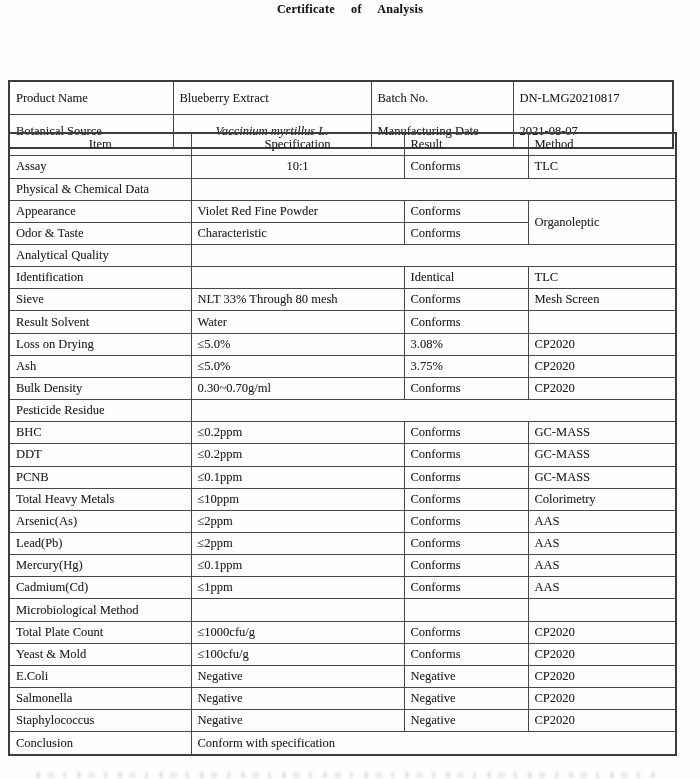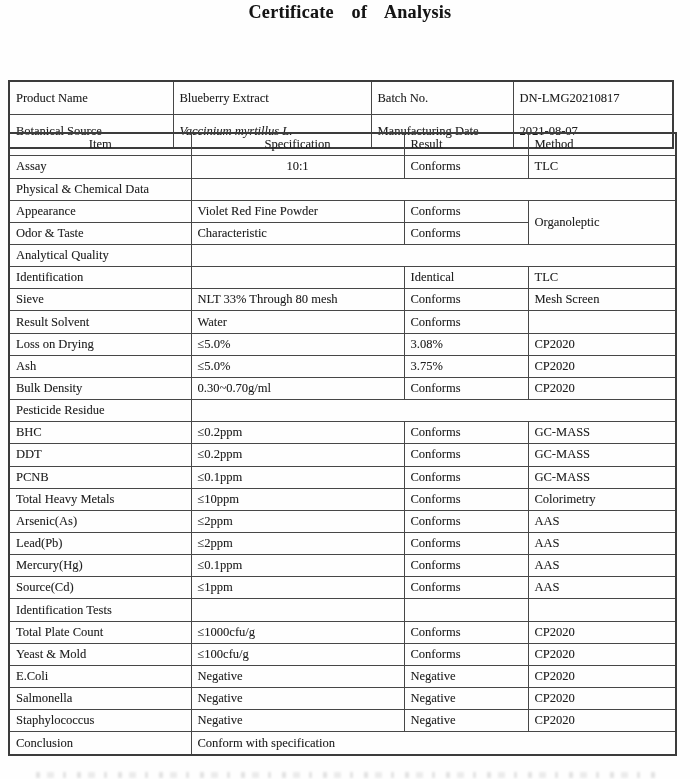--- a/index.html
+++ b/index.html
@@ -16,21 +16,21 @@
     color: #1e1e1e;
     overflow: hidden;
   }
   .doc-title {
     position: absolute;
     top: 2px;
     left: 0;
     width: 100%;
     margin: 0;
     text-align: center;
-    font-size: 18px;
+    font-size: 12px;
     font-weight: bold;
     letter-spacing: 0.3px;
     word-spacing: 13px;
     color: #141414;
     text-shadow: 0.2px 0.2px 0.4px rgba(40,40,40,0.35);
   }
   table {
     border-collapse: collapse;
     table-layout: fixed;
     position: absolute;
@@ -55,21 +55,21 @@
     border: 2px solid #3c3c3c;
     margin-top: 44px;
   }
   .analysis-table {
     top: 132px;
     width: 667px;
     height: 624px;
     border: 2px solid #3c3c3c;
   }
   .bold { font-weight: normal; }
-  .italic { font-style: italic; }
+  .italic { font-style: italic; text-align: center; }
   .center { text-align: center; }
   .scan-artifact {
     position: absolute;
     left: 36px;
     right: 42px;
     bottom: 1px;
     height: 6px;
     opacity: 0.5;
     filter: blur(0.8px);
     background: repeating-linear-gradient(90deg,
@@ -223,27 +223,27 @@
           <td>Conforms</td>
           <td>AAS</td>
         </tr>
         <tr>
           <td>Mercury(Hg)</td>
           <td>≤0.1ppm</td>
           <td>Conforms</td>
           <td>AAS</td>
         </tr>
         <tr>
-          <td>Source(Cd)</td>
+          <td>Cadmium(Cd)</td>
           <td>≤1ppm</td>
           <td>Conforms</td>
           <td>AAS</td>
         </tr>
         <tr>
-          <td class="bold">Identification Tests</td>
+          <td class="bold">Microbiological Method</td>
           <td></td>
           <td></td>
           <td></td>
         </tr>
         <tr>
           <td>Total Plate Count</td>
           <td>≤1000cfu/g</td>
           <td>Conforms</td>
           <td>CP2020</td>
         </tr>

